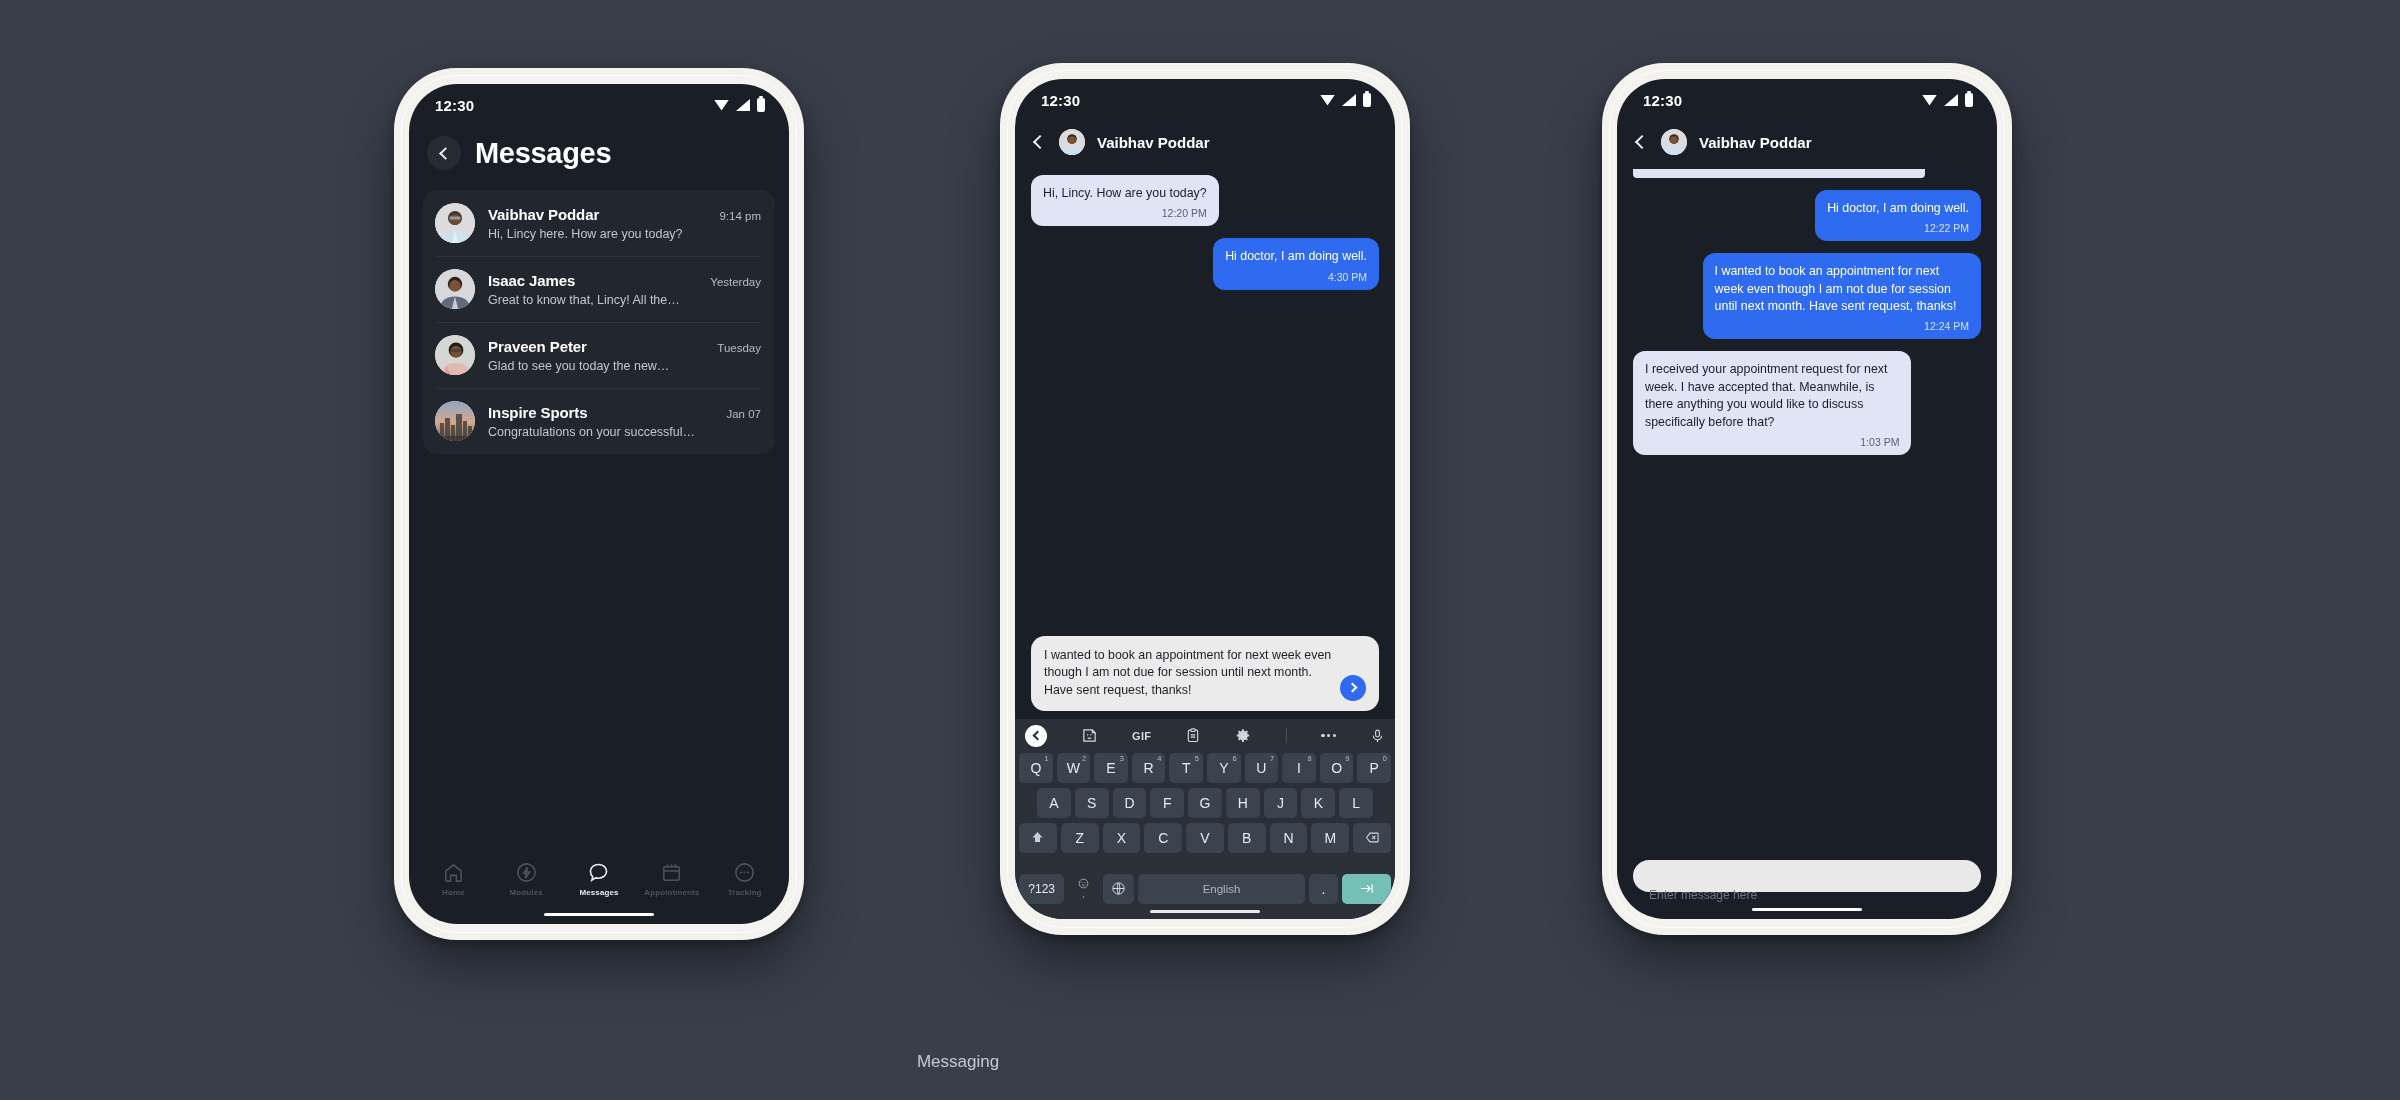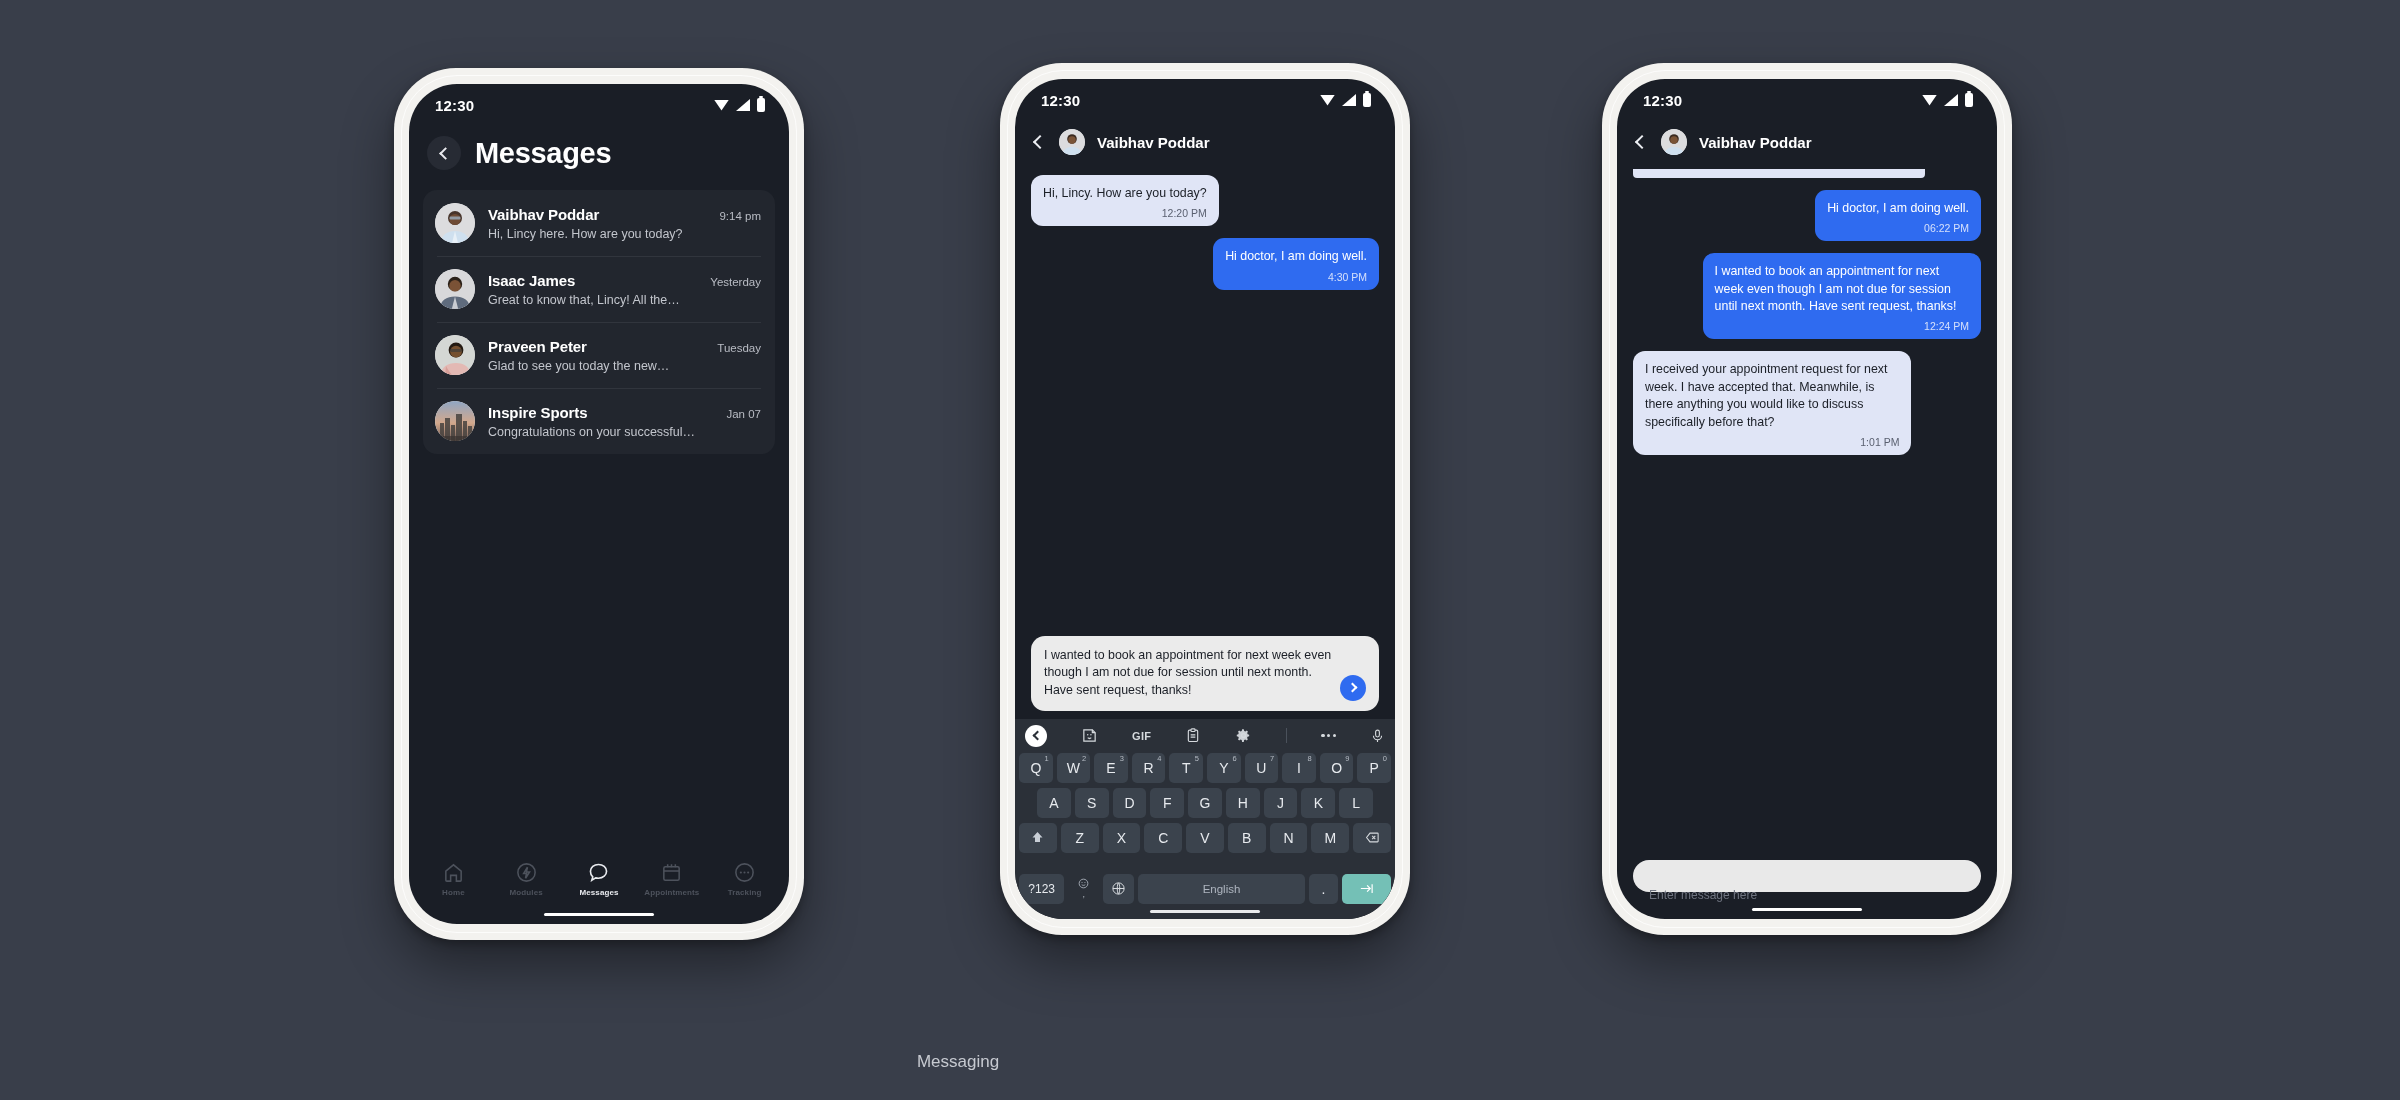--- a/index.html
+++ b/index.html
@@ -153,21 +153,21 @@
   }
   .thread.scrolled { padding-top: 0; }
   .bubble {
     max-width: 80%; border-radius: 12px; padding: 10px 12px 7px;
     position: relative;
   }
   .bubble .btxt { font-size: 12.4px; line-height: 1.40; }
   .bubble .btime { font-size: 10.5px; text-align: right; margin-top: 5px; }
   .b-in  { align-self: flex-start; background: #e0e5f6; color: #1b1f27; }
   .b-in .btime { color: #5a6070; }
-  .b-out { align-self: flex-end; background: #2f6bf0; color: #ffffff; border-radius: 11px; }
+  .b-out { align-self: flex-end; background: #2f6bf0; color: #ffffff; }
   .b-out .btime { color: #d5e0fb; }
   .sliver {
     align-self: flex-start; width: 84%; height: 9px;
     background: #e0e5f6; border-radius: 0 0 4px 4px;
     flex: 0 0 9px;
   }
 
   
   .compose-pill {
     margin: 0 16px 6px; height: 32px; border-radius: 16px;
@@ -632,29 +632,29 @@
               <path d="M3.5 26c0-5.4 4.3-8 9.5-8s9.5 2.6 9.5 8z" fill="#cfe0ef"></path>
             </svg>
         </span>
         <span class="title2">Vaibhav Poddar</span>
       </div>
 
       <div class="thread scrolled">
         <div class="sliver"></div>
         <div class="bubble b-out">
           <div class="btxt">Hi doctor, I am doing well.</div>
-          <div class="btime">06:22 PM</div>
+          <div class="btime">12:22 PM</div>
         </div>
         <div class="bubble b-out">
           <div class="btxt">I wanted to book an appointment for next week even though I am not due for session until next month. Have sent request, thanks!</div>
           <div class="btime">12:24 PM</div>
         </div>
         <div class="bubble b-in">
           <div class="btxt">I received your appointment request for next week. I have accepted that. Meanwhile, is there anything you would like to discuss specifically before that?</div>
-          <div class="btime">1:01 PM</div>
+          <div class="btime">1:03 PM</div>
         </div>
       </div>
 
       <div class="compose-pill">
         <span class="ph">Enter message here</span>
       </div>
 
       <div class="homebar"></div>
     </div>
   </div>

